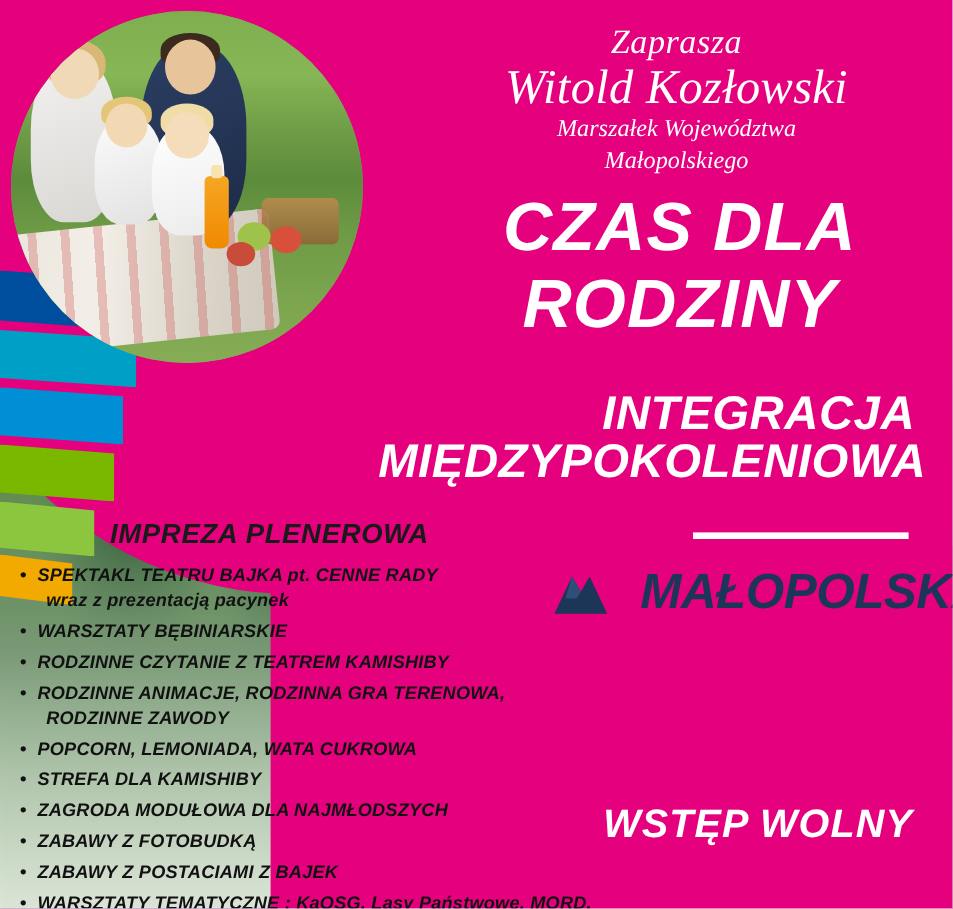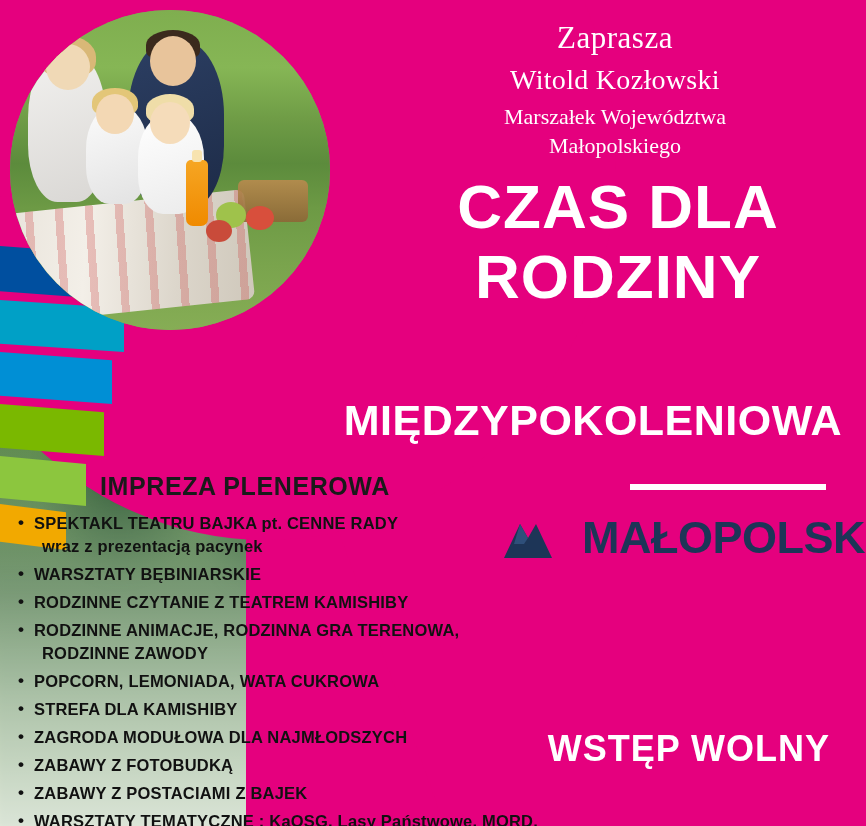--- a/index.html
+++ b/index.html
@@ -7,20 +7,21 @@
     padding: 0;
     background: #ffffff;
   }
   #poster {
     position: relative;
     width: 866px;
     height: 826px;
     overflow: hidden;
     font-family: "Liberation Sans", sans-serif;
     background: #d946ef;
+    font-style: italic;
   }
 
   
   .bg {
     position: absolute;
     inset: 0;
     background:
       linear-gradient(to bottom,
         #9fc4d8 0%,
         #a9cbdb 12%,
@@ -180,21 +181,21 @@
   .invite {
     position: absolute;
     right: 36px;
     top: 18px;
     width: 430px;
     text-align: center;
     color: #ffffff;
     font-family: "Liberation Serif", serif;
   }
   .invite .l1 { font-size: 31px; line-height: 40px; letter-spacing: .5px; }
-  .invite .l2 { font-size: 28px; line-height: 44px; letter-spacing: .3px; text-align: center; }
+  .invite .l2 { font-size: 44px; line-height: 44px; letter-spacing: .3px; text-align: center; }
   .invite .l3 { font-size: 22px; line-height: 29px; }
   .invite .l4 { font-size: 22px; line-height: 29px; }
 
   .headline {
     position: absolute;
     right: 28px;
     top: 172px;
     width: 440px;
     color: #ffffff;
     text-align: center;
@@ -331,20 +332,21 @@
     <div class="l1">Zaprasza</div>
     <div class="l2">Witold Kozłowski</div>
     <div class="l3">Marszałek Województwa</div>
     <div class="l4">Małopolskiego</div>
   </div>
 
   <div class="headline">
     <div class="h1">CZAS DLA</div>
     <div class="h2">RODZINY</div>
   </div>
+  <div class="sub1">INTEGRACJA</div>
   <div class="sub2">MIĘDZYPOKOLENIOWA</div>
 
   <div class="rule"></div>
 
   <div class="logo">
     <div class="logo-row">
       <span class="logo-mark">
         <svg viewBox="0 0 56 48" width="56" height="48" aria-hidden="true">
           <path d="M4 44 L20 10 L28 24 L36 10 L52 44 Z" fill="#1d3557"></path>
           <path d="M20 10 L28 24 L24 30 L14 30 Z" fill="#2e4f7a"></path>

